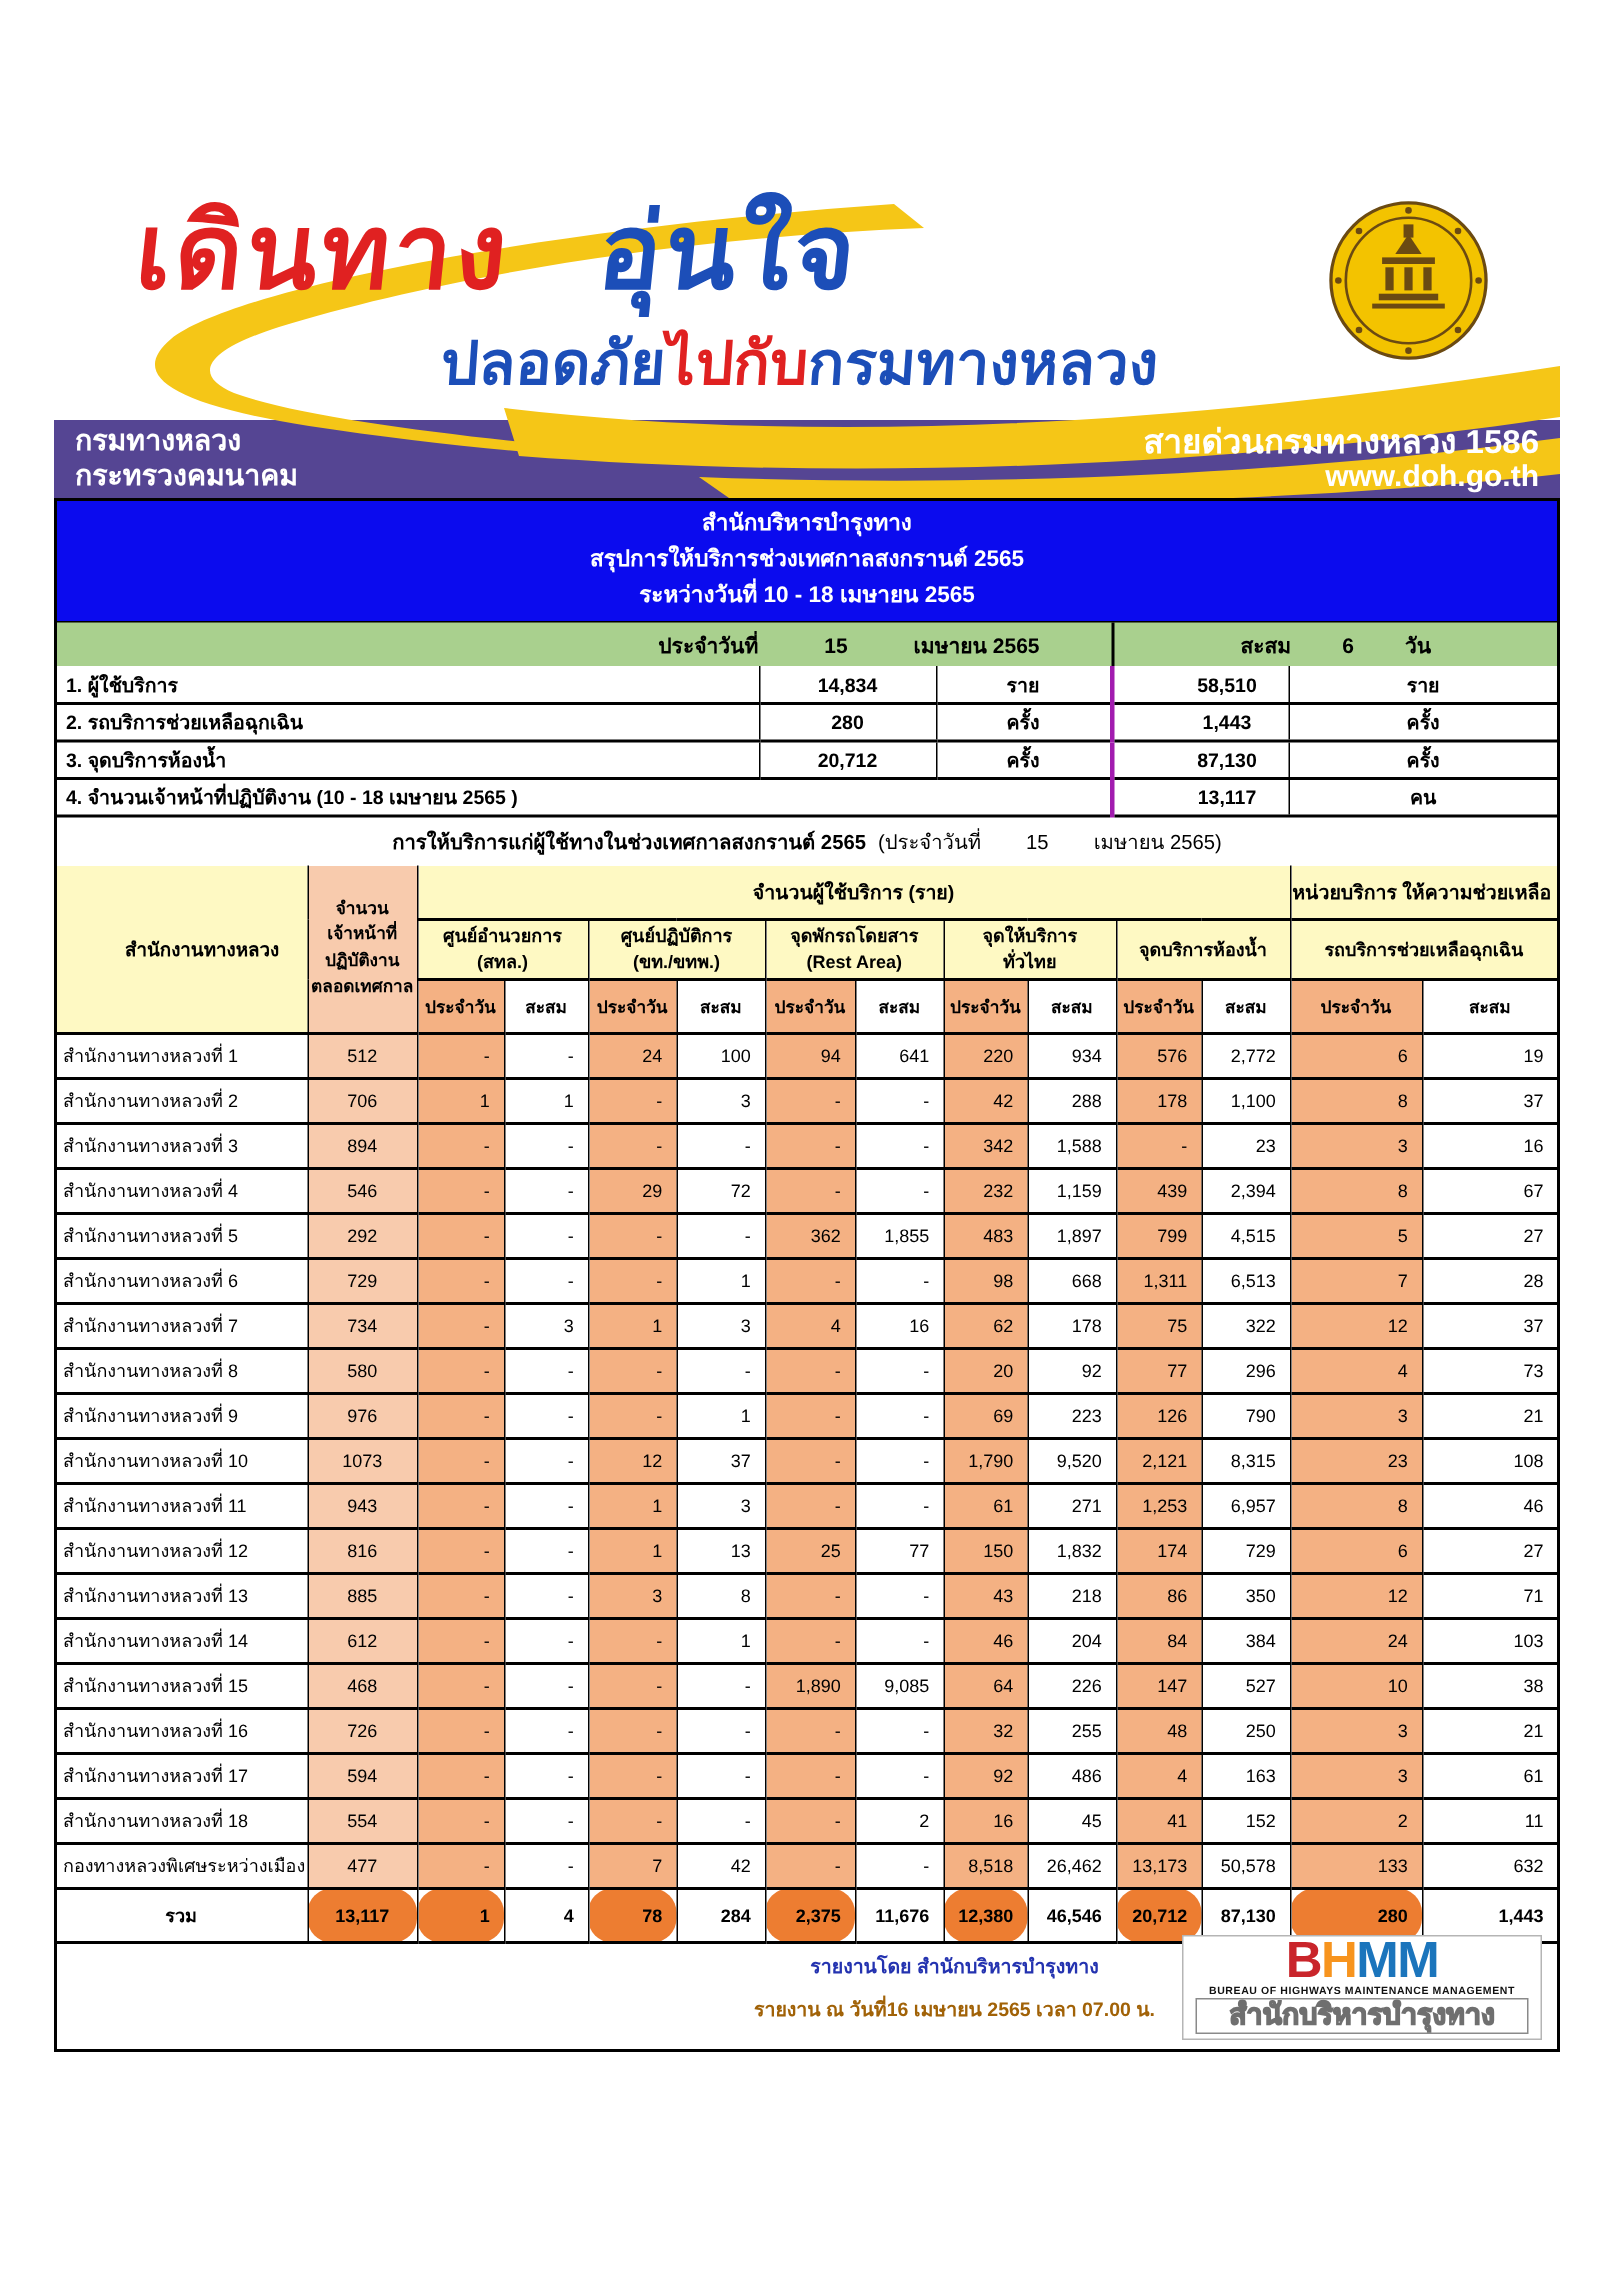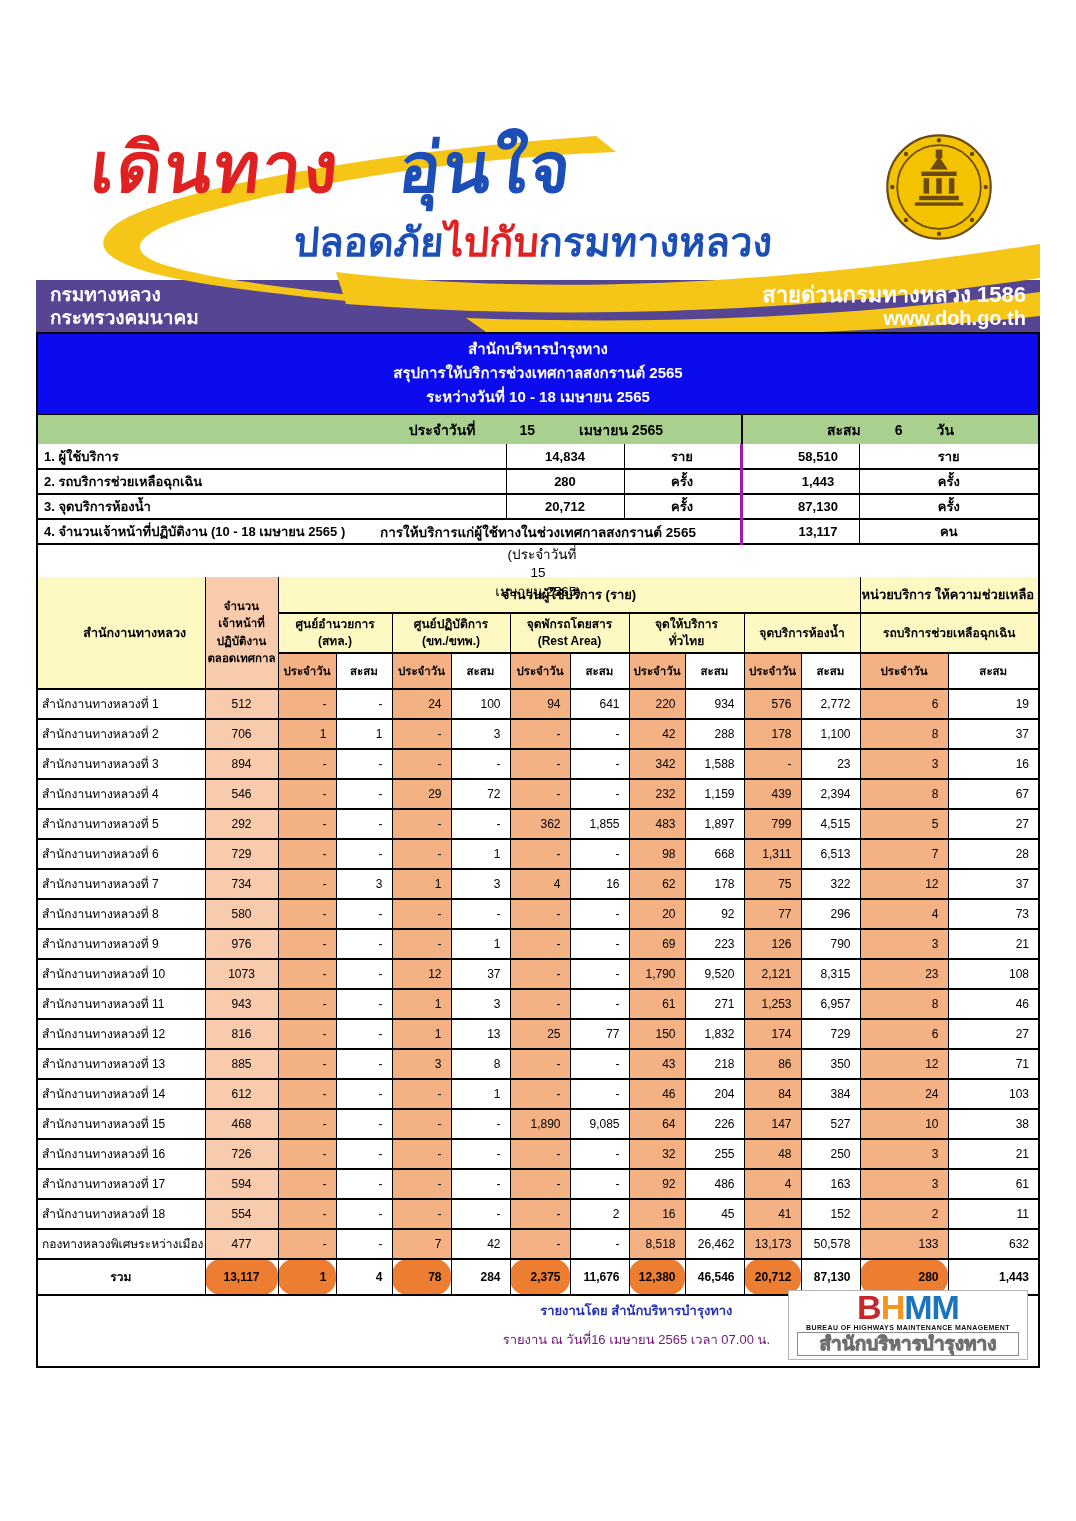--- a/index.html
+++ b/index.html
@@ -37,38 +37,38 @@
   .purple-right .hotline{font-size:22px;line-height:24px;}
   .purple-right .website{font-size:20px;line-height:22px;}
 
   
   .doc{margin:0 36px;width:1004px;border:2px solid #000;background:#fff;}
 
   .title-block{background:var(--header-blue);color:#fff;text-align:center;padding:3px 0 5px;}
   .title-block div{font-size:15px;font-weight:700;line-height:24px;}
 
   .period-row{display:flex;height:30px;background:var(--period-green);border-top:1px solid #000;font-weight:700;font-size:14px;}
-  .period-left{width:703px;display:flex;align-items:center;justify-content:flex-end;gap:44px;padding-right:78px;}
+  .period-left{width:703px;display:flex;align-items:center;justify-content:flex-end;gap:44px;padding-right:48px;}
   .period-right{width:297px;border-left:2px solid #000;display:flex;align-items:center;justify-content:center;gap:34px;}
 
   table{border-collapse:collapse;table-layout:fixed;}
   td,th{border:1px solid #000;border-top-width:2px;border-bottom-width:2px;overflow:hidden;}
   td:first-child,th:first-child{border-left:none;}
   td:last-child,th:last-child{border-right:none;}
   thead tr:first-child th{border-top:none;}
 
   
   .summary{width:1000px;font-size:13px;font-weight:700;}
   .summary td{height:25px;}
   .summary .sl{text-align:left;padding-left:6px;}
   .summary .sv{text-align:center;}
   .summary .acc{border-left:3px solid #a21caf;padding-left:36px;}
   .summary tr:first-child td{border-top:none;margin-top:48px;}
 
-  .note-row{height:32px;display:flex;align-items:center;justify-content:center;font-size:13.5px;flex-direction:column;}
+  .note-row{height:32px;display:flex;align-items:center;justify-content:center;font-size:13.5px;}
   .note-row .np{font-weight:700;}
   .note-row .no{margin-left:8px;}
   .note-row .nd{margin:0 30px;}
 
   
   .main{width:1000px;font-size:12px;}
   .main thead th{font-weight:700;background:#fef9c3;}
   .main .h-office{font-size:12.5px;padding-left:28px;}
   .main .h-staff{background:var(--peach-light);font-size:11.5px;line-height:1.5;font-family:Liberation Serif, serif;}
   .main .h-span{height:36px;font-size:13px;white-space:nowrap;}
@@ -83,21 +83,21 @@
   .main td.c-daily{background:var(--peach);text-align:right;padding-right:9px;}
   .main td.c-accum{background:#fff;text-align:right;padding-right:9px;}
   .main tr.is-total td{height:32px;line-height:32px;font-weight:700;border-radius:16px;}
   .main tr.is-total td.c-office{text-align:center;padding-left:0;}
   .main tr.is-total td.c-staff,.main tr.is-total td.c-daily{background:var(--total-orange);}
 
   
   .doc-footer{height:70px;display:flex;align-items:center;justify-content:flex-end;gap:18px;padding:4px 10px 16px 0;}
   .report-lines{text-align:center;}
   .report-by{color:#2433b0;font-weight:700;font-size:13px;}
-  .report-time{color:#701a75;font-weight:400;font-size:13px;margin-top:8px;}
+  .report-time{color:#a16207;font-weight:700;font-size:13px;margin-top:8px;}
   .bhmm{border:1px solid #b5b5b5;background:#fff;padding:1px 8px 3px;text-align:center;width:240px;}
   .bhmm-letters{font-weight:800;font-size:34px;line-height:0.92;letter-spacing:-1px;}
   .bh-b{color:#C9252B;}
   .bh-h{color:#F7941E;}
   .bh-m{color:#1B75BC;}
   .bhmm-en{font-size:7px;letter-spacing:.4px;color:#111;white-space:nowrap;font-weight:700;}
   .bhmm-th{margin-top:1px;border:1px solid #8a8a8a;font-size:19px;font-weight:700;color:#fff;-webkit-text-stroke:1px #6f6f6f;line-height:1.15;}
 </style>
 </head>
 <body>

